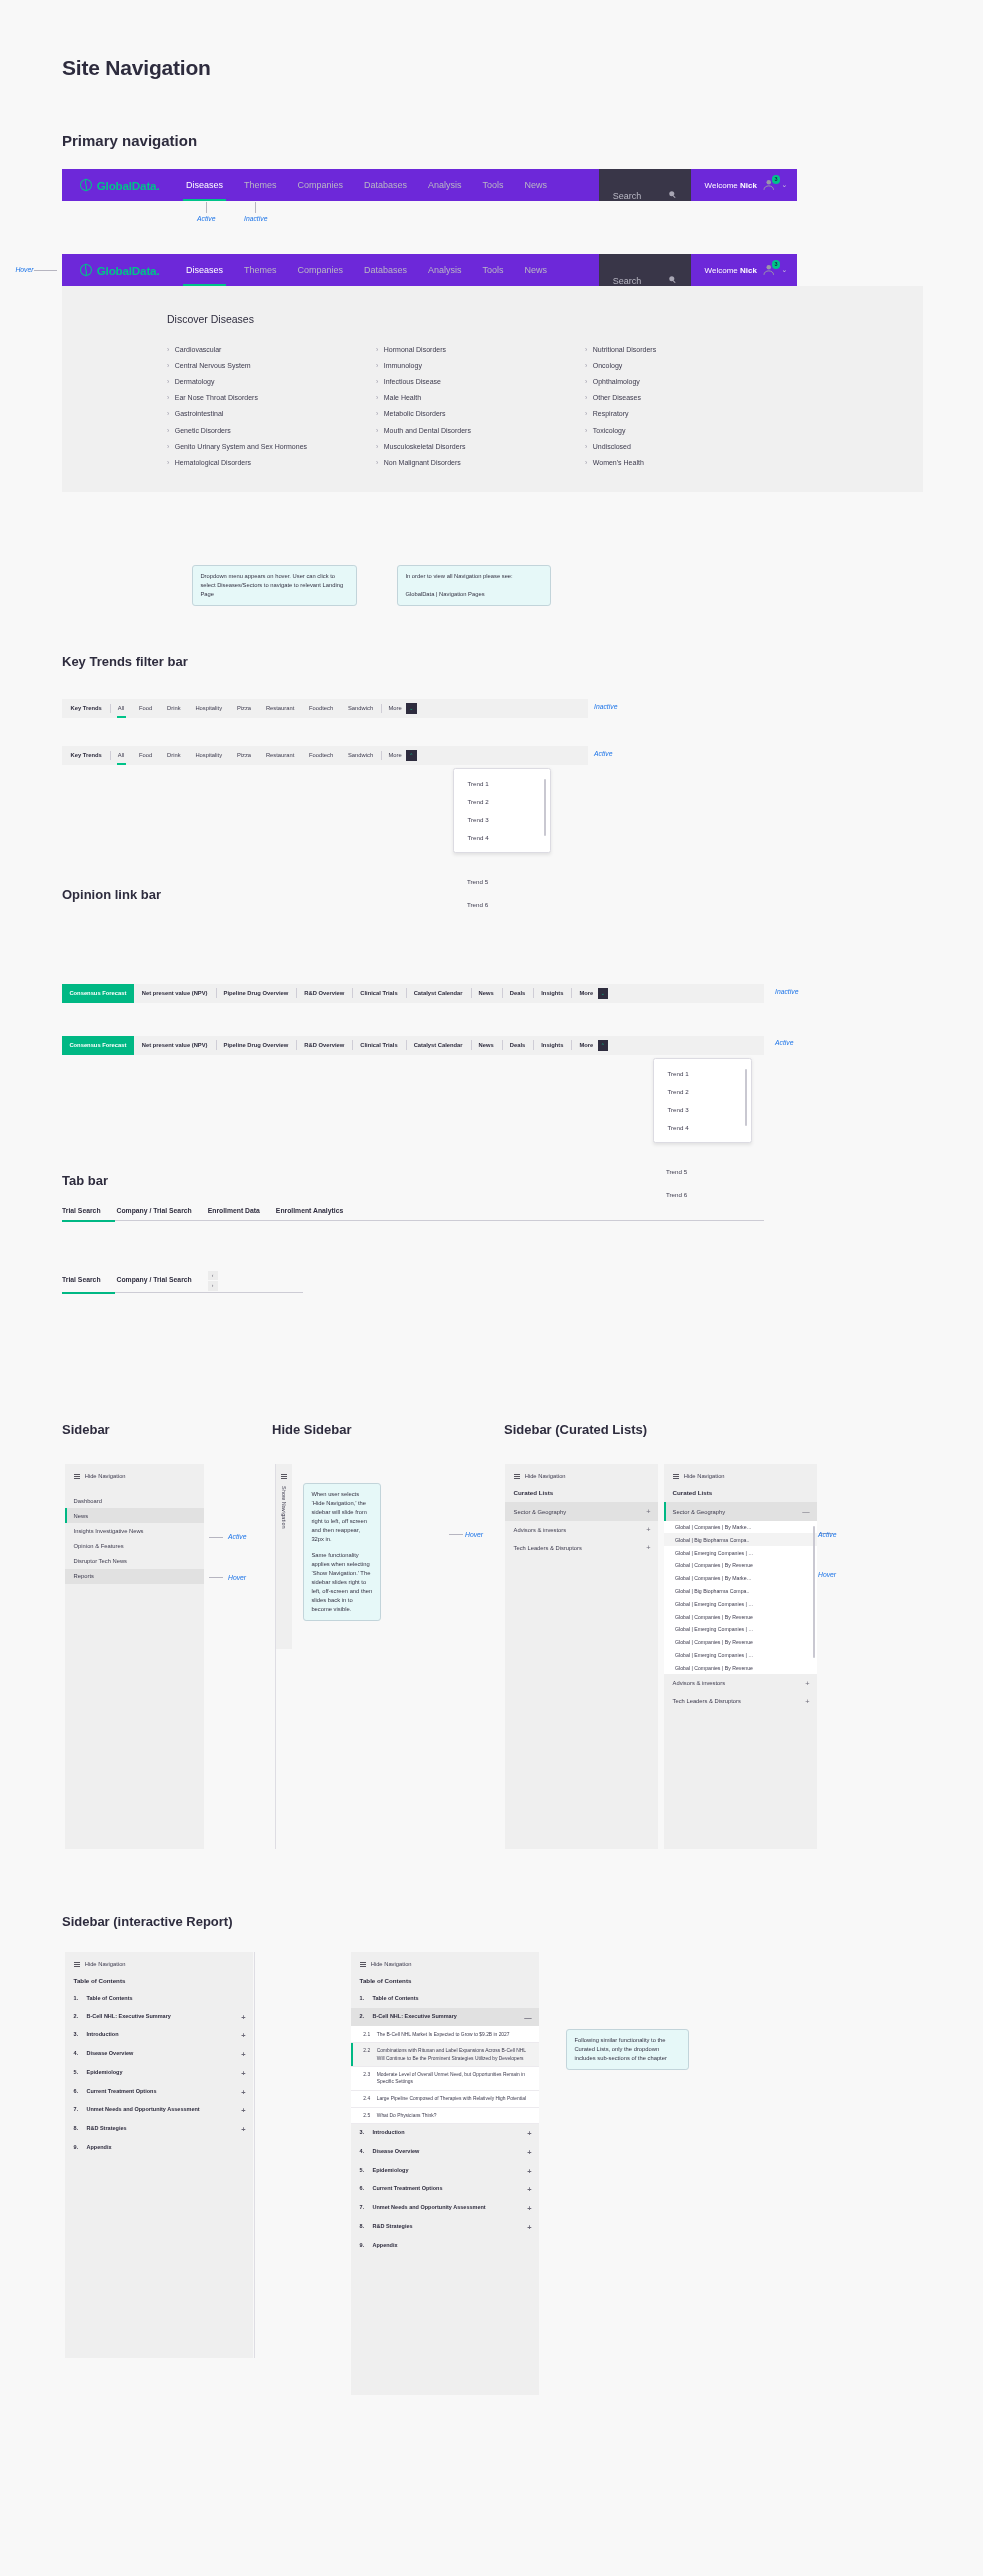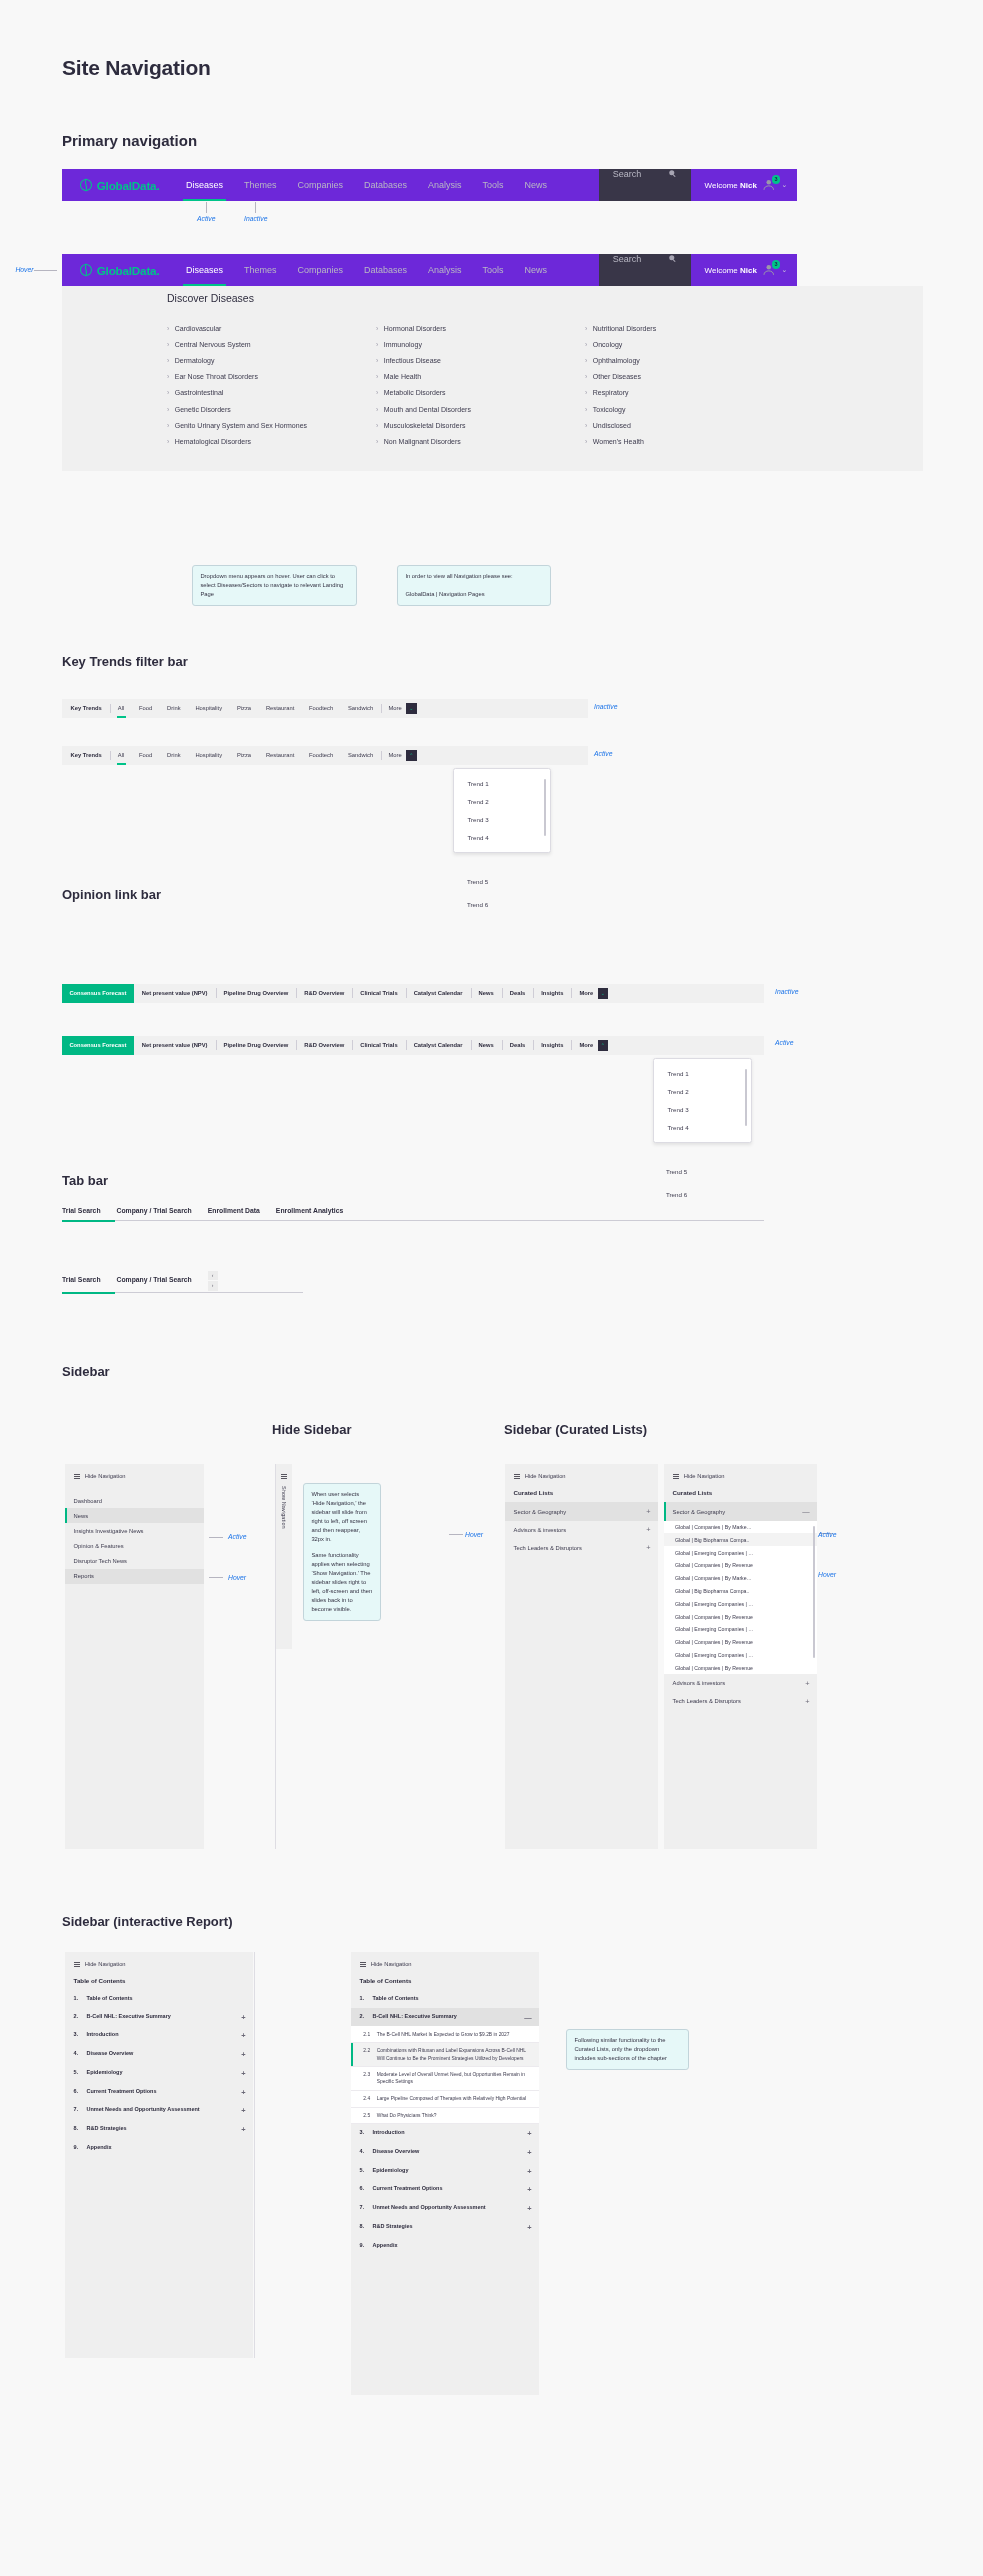--- a/index.html
+++ b/index.html
@@ -20,34 +20,34 @@
   
   .navbar { position:absolute; height:32px; background:#6d28d9; display:flex; align-items:stretch; width:735px; left:62px; }
   .logo { display:flex; align-items:center; gap:3.7px; padding:0 16px 0 17px; }
   .logo-mark { width:14px; height:14px; position:relative; }
   .logo-text { color:#00c389; font-size:11.7px; font-weight:bold; letter-spacing:-0.2px; }
   .navlinks { display:flex; align-items:stretch; }
   .navlink { position:relative; display:flex; align-items:center; padding:0 10.5px; color:#b9b8c4; font-size:9px; cursor:pointer; }
   .navlink.active { color:#ffffff; }
   .navlink.active::after { content:""; position:absolute; left:7.4px; right:7.4px; bottom:0; height:2.5px; background:#00c389; }
   .nav-spacer { flex:1; }
-  .nav-search { display:flex; align-items:flex-start; gap:27px; padding:0 13.5px; background:#393648; color:#b9b8c4; font-size:9px; }
+  .nav-search { display:flex; align-items:flex-end; gap:27px; padding:0 13.5px; background:#393648; color:#b9b8c4; font-size:9px; }
   .nav-user { display:flex; align-items:center; gap:5.5px; padding:0 9.9px 0 13.5px; color:#ffffff; font-size:8px; }
   .nav-user b { font-weight:bold; }
   .avatar-wrap { position:relative; width:13.5px; height:13.5px; }
   .badge { position:absolute; top:-3.1px; right:-4.3px; width:8.6px; height:8.6px; border-radius:50%; background:#00c389; color:#12324a; font-size:5.5px; font-weight:bold; display:flex; align-items:center; justify-content:center; }
   .chev { color:#cfcdd8; font-size:6.8px; }
 
   
   .ann { position:absolute; color:#1a73e8; font-size:6.8px; font-style:italic; }
   .ann-line-v { position:absolute; width:0.6px; background:#b6b5c0; }
   .ann-line-h { position:absolute; height:0.6px; background:#b6b5c0; }
 
   
-  .mega { position:absolute; left:62px; width:861px; background:#f0f0f0; padding:6px 0 21px 0; }
+  .mega { position:absolute; left:62px; width:861px; background:#f0f0f0; padding:27px 0 21px 0; }
   .mega-title { font-size:10.5px; color:#2e2c3e; margin:0 0 16px 105px; }
   .mega-cols { display:flex; padding-left:105px; }
   .mega-col { width:209px; }
   .mega-item { display:flex; align-items:center; gap:5.5px; font-size:7px; color:#3c3a4d; padding:4.6px 0; cursor:pointer; }
   .mega-item .cr { color:#9b99a8; font-size:6.8px; }
 
   
   .note { position:absolute; background:#e6f8f8; border:0.6px solid #c2d4da; border-radius:3.1px; padding:6.2px 7.4px; font-size:5.8px; line-height:1.55; color:#343243; }
 
   
@@ -441,21 +441,21 @@
       <div style="display:flex; flex-direction:column; gap:1.2px; margin-bottom:2.5px;">
         <div class="tabarrow">‹</div>
         <div class="tabarrow">›</div>
       </div>
     </div>
     <div class="tabline">
         <div class="on" style="width:53px;"></div>
       </div>
   </div>
 
-  <div class="h3" style="left:62px; top:1364px;">Sidebar</div>
+  <div class="h3" style="left:62px; top:1422px;">Sidebar</div>
   <div class="h3" style="left:272px; top:1422px;">Hide Sidebar</div>
   <div class="h3" style="left:504px; top:1422px;">Sidebar (Curated Lists)</div>
 
   <div class="sb" style="left:65px; top:1464px; width:139px; height:385px;">
     <div class="sb-hide">
       <span class="burger">
           <i></i>
           <i></i>
           <i></i>
         </span>

